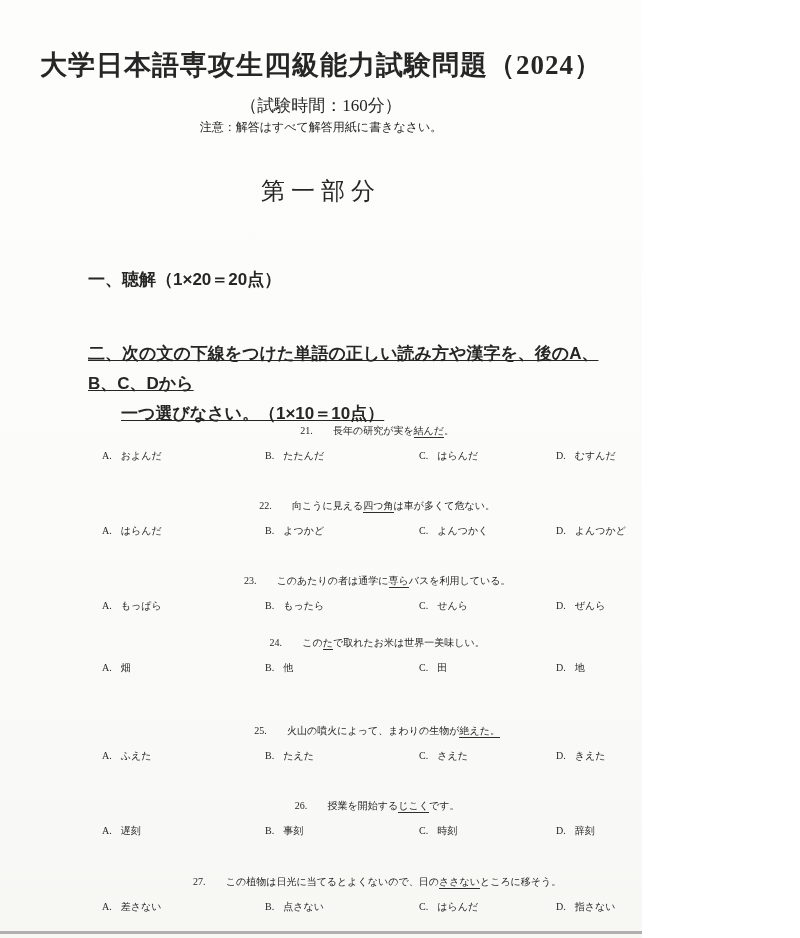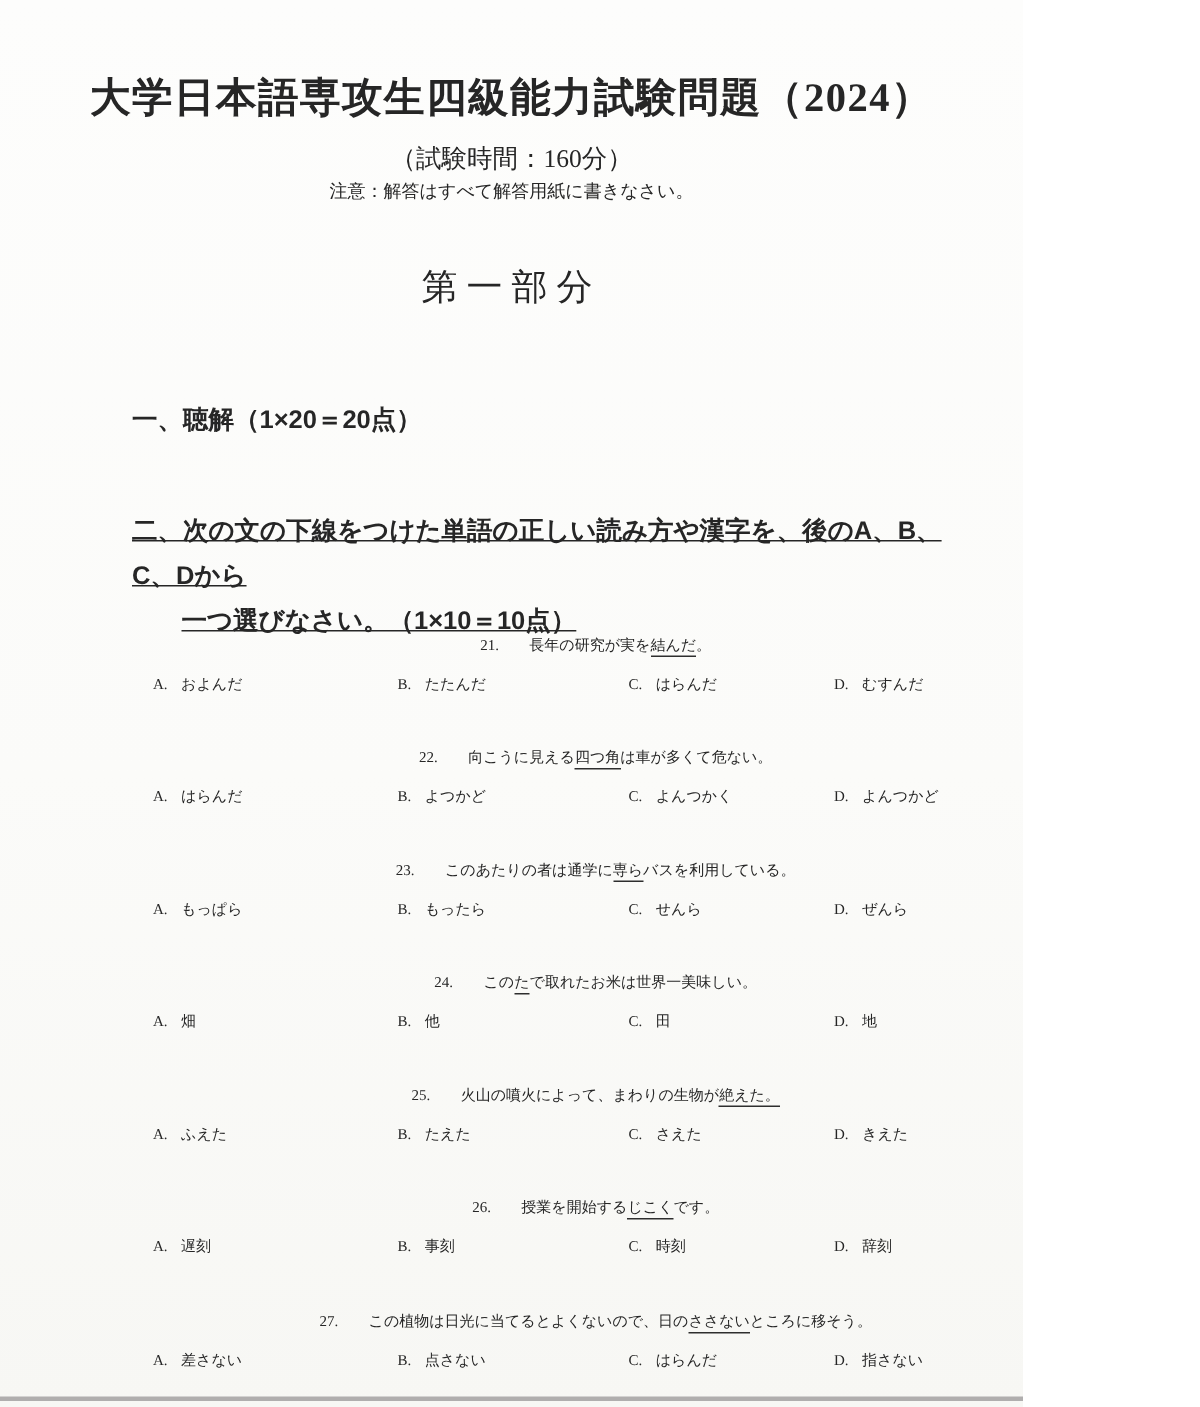--- a/index.html
+++ b/index.html
@@ -3,21 +3,20 @@
 <meta charset="utf-8">
 <style>
   html,body{margin:0;padding:0;}
   .page{
     position:relative;
     width:642px;height:938px;
     background:linear-gradient(180deg,#fdfdfc 0%,#fbfbf9 55%,#f7f7f4 100%);
     font-family:"Liberation Serif","DejaVu Serif",serif;
     color:#262626;
     overflow:hidden;
-    padding-left:40px;
   }
   .centered{position:absolute;left:0;width:100%;text-align:center;}
   .title{top:47px;font-size:27px;font-weight:600;letter-spacing:1px;}
   .subtitle{top:94px;font-size:17px;}
   .notice{top:119px;font-size:12px;}
   .part-heading{top:175px;font-size:24px;letter-spacing:6px;font-weight:500;}
   .sec{
     position:absolute;left:88px;right:40px;
     font-family:"Liberation Sans","DejaVu Sans",sans-serif;
     font-weight:700;font-size:17px;
@@ -26,21 +25,21 @@
   .sec2{top:339px;line-height:30px;text-decoration:underline;}
   .sec2 .line2{margin-left:33px;}
   .q{position:absolute;left:0;width:100%;font-size:10px;text-align:center;}
   .q .stem{padding-left:92px;line-height:22px;}
   .q .num{display:inline-block;width:53px;}
   .q .opts{position:relative;height:22px;margin-top:7px;}
   .q .opt{position:absolute;top:0;white-space:nowrap;}
   .opt.a{left:102px}.opt.b{left:265px}.opt.c{left:419px}.opt.d{left:556px}
   .opt .lbl{margin-right:9px;}
   .u{border-bottom:1.5px solid #2e2e2e;padding-bottom:1px;}
-  .q21{top:420px}.q22{top:495px}.q23{top:570px}.q24{top:645px}
+  .q21{top:420px}.q22{top:495px}.q23{top:570px}.q24{top:632px}
   .q25{top:720px}.q26{top:795px}.q27{top:871px}
   .edge-line{position:absolute;left:753px;top:452px;width:1px;height:478px;background:rgba(0,0,0,0.055);}
   .bottom-edge{position:absolute;left:0;top:931px;width:100%;height:3px;background:#b0aeae;}
 </style>
 </head>
 <body>
 
 <div class="page">
 
   <div class="centered title">大学日本語専攻生四級能力試験問題（2024）</div>

